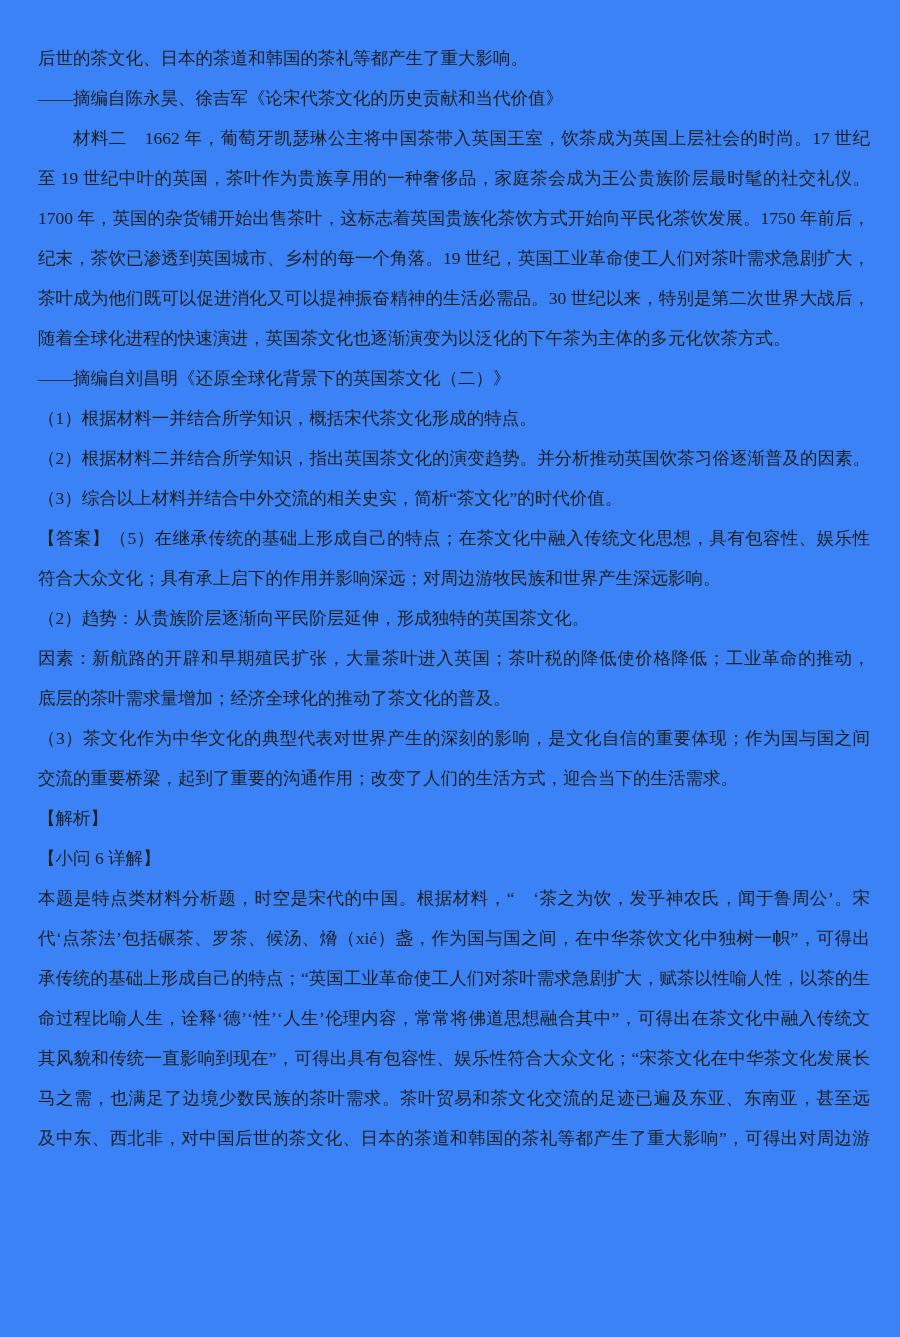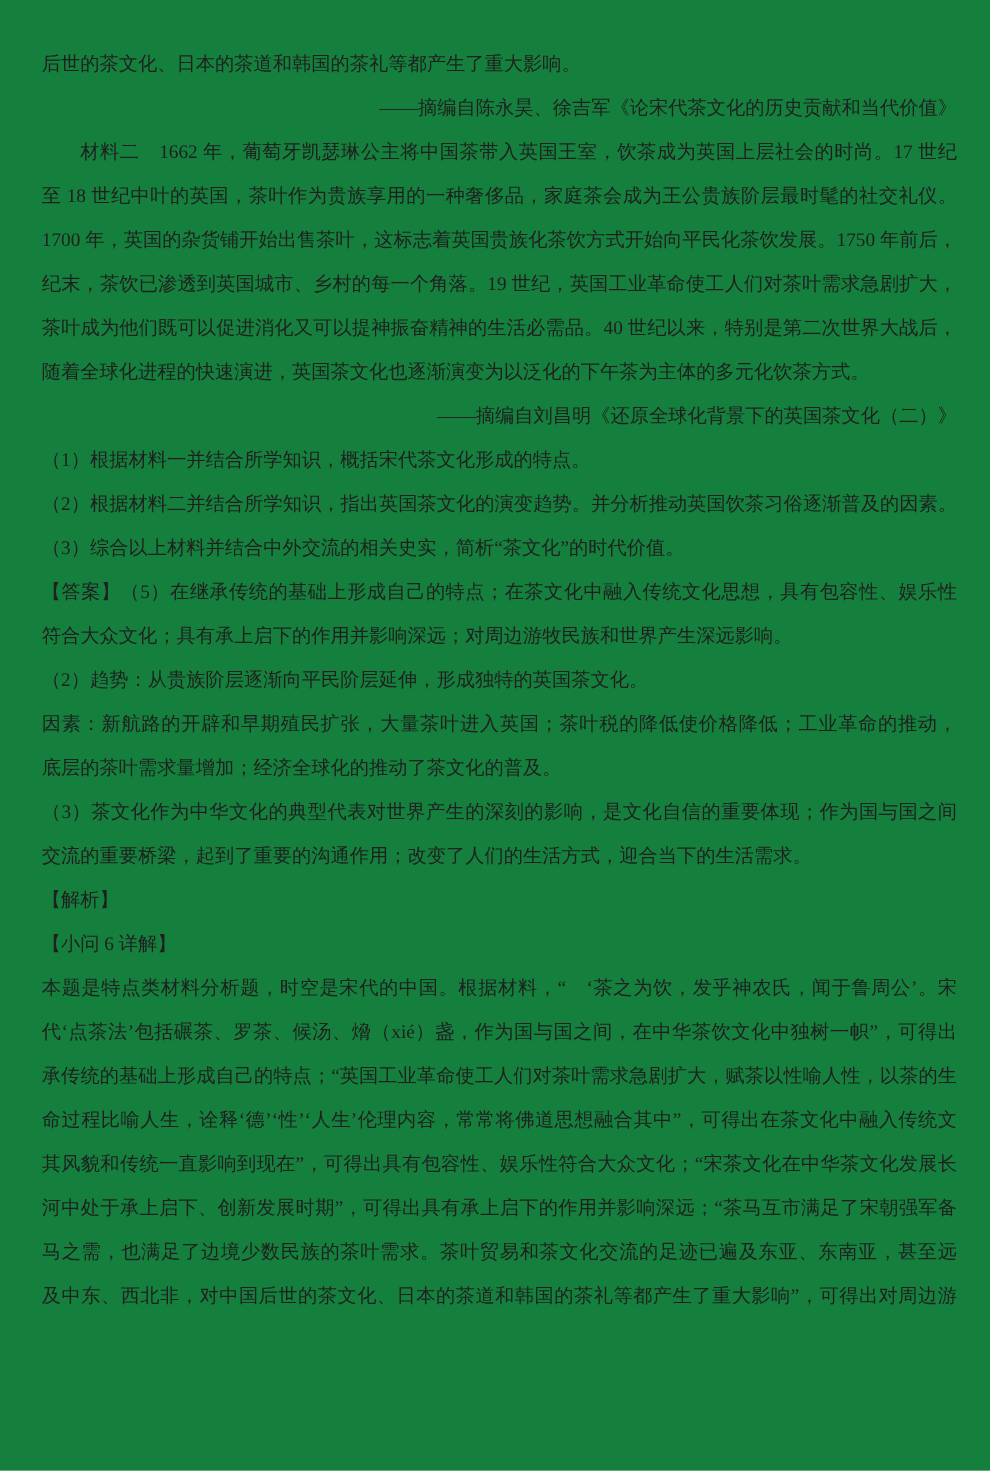--- a/index.html
+++ b/index.html
@@ -12,70 +12,69 @@
     height: 1337px;
     font-family: "Liberation Serif", "DejaVu Serif", serif;
     color: #1f1f1f;
     overflow: hidden;
   }
   .page {
     box-sizing: border-box;
     width: 900px;
     height: 1337px;
     padding: 38px 30px 0 38px;
-    background: #15803d;
+    background: #3b82f6;
   }
   .doc-body {
     width: 832px;
   }
   .text-line {
     font-size: 17.5px;
     line-height: 40px;
     height: 40px;
     white-space: normal;
     letter-spacing: 0;
   }
   .align-left  { text-align: left; }
-  .align-right { text-align: right; }
+  .align-right { }
   .align-fill  {
     text-align: justify;
     text-align-last: justify;
     text-justify: inter-ideograph;
   }
   .indent-2 { text-indent: 2em; }
 </style>
 </head>
 <body style="background: rgb(255, 255, 255); color: rgb(31, 31, 31);">
 
 <div class="page">
   <div class="doc-body">
 
   <div class="text-line align-left">后世的茶文化、日本的茶道和韩国的茶礼等都产生了重大影响。</div>
       <div class="text-line align-right">——摘编自陈永昊、徐吉军《论宋代茶文化的历史贡献和当代价值》</div>
       <div class="text-line align-fill indent-2">材料二　1662 年，葡萄牙凯瑟琳公主将中国茶带入英国王室，饮茶成为英国上层社会的时尚。17 世纪</div>
-      <div class="text-line align-fill">至 18 世纪中叶的英国，茶叶作为贵族享用的一种奢侈品，家庭茶会成为王公贵族阶层最时髦的社交礼仪。</div>
+      <div class="text-line align-fill">至 19 世纪中叶的英国，茶叶作为贵族享用的一种奢侈品，家庭茶会成为王公贵族阶层最时髦的社交礼仪。</div>
       <div class="text-line align-fill">1700 年，英国的杂货铺开始出售茶叶，这标志着英国贵族化茶饮方式开始向平民化茶饮发展。1750 年前后，</div>
       <div class="text-line align-fill">纪末，茶饮已渗透到英国城市、乡村的每一个角落。19 世纪，英国工业革命使工人们对茶叶需求急剧扩大，</div>
-      <div class="text-line align-fill">茶叶成为他们既可以促进消化又可以提神振奋精神的生活必需品。40 世纪以来，特别是第二次世界大战后，</div>
+      <div class="text-line align-fill">茶叶成为他们既可以促进消化又可以提神振奋精神的生活必需品。30 世纪以来，特别是第二次世界大战后，</div>
       <div class="text-line align-left">随着全球化进程的快速演进，英国茶文化也逐渐演变为以泛化的下午茶为主体的多元化饮茶方式。</div>
       <div class="text-line align-right">——摘编自刘昌明《还原全球化背景下的英国茶文化（二）》</div>
       <div class="text-line align-left">（1）根据材料一并结合所学知识，概括宋代茶文化形成的特点。</div>
       <div class="text-line align-fill">（2）根据材料二并结合所学知识，指出英国茶文化的演变趋势。并分析推动英国饮茶习俗逐渐普及的因素。</div>
       <div class="text-line align-left">（3）综合以上材料并结合中外交流的相关史实，简析“茶文化”的时代价值。</div>
       <div class="text-line align-fill">【答案】（5）在继承传统的基础上形成自己的特点；在茶文化中融入传统文化思想，具有包容性、娱乐性</div>
       <div class="text-line align-left">符合大众文化；具有承上启下的作用并影响深远；对周边游牧民族和世界产生深远影响。</div>
       <div class="text-line align-left">（2）趋势：从贵族阶层逐渐向平民阶层延伸，形成独特的英国茶文化。</div>
       <div class="text-line align-fill">因素：新航路的开辟和早期殖民扩张，大量茶叶进入英国；茶叶税的降低使价格降低；工业革命的推动，</div>
       <div class="text-line align-left">底层的茶叶需求量增加；经济全球化的推动了茶文化的普及。</div>
       <div class="text-line align-fill">（3）茶文化作为中华文化的典型代表对世界产生的深刻的影响，是文化自信的重要体现；作为国与国之间</div>
       <div class="text-line align-left">交流的重要桥梁，起到了重要的沟通作用；改变了人们的生活方式，迎合当下的生活需求。</div>
       <div class="text-line align-left">【解析】</div>
       <div class="text-line align-left">【小问 6 详解】</div>
       <div class="text-line align-fill">本题是特点类材料分析题，时空是宋代的中国。根据材料，“　‘茶之为饮，发乎神农氏，闻于鲁周公’。宋</div>
       <div class="text-line align-fill">代‘点茶法’包括碾茶、罗茶、候汤、熁（xié）盏，作为国与国之间，在中华茶饮文化中独树一帜”，可得出</div>
       <div class="text-line align-fill">承传统的基础上形成自己的特点；“英国工业革命使工人们对茶叶需求急剧扩大，赋茶以性喻人性，以茶的生</div>
       <div class="text-line align-fill">命过程比喻人生，诠释‘德’‘性’‘人生’伦理内容，常常将佛道思想融合其中”，可得出在茶文化中融入传统文</div>
       <div class="text-line align-fill">其风貌和传统一直影响到现在”，可得出具有包容性、娱乐性符合大众文化；“宋茶文化在中华茶文化发展长</div>
-      <div class="text-line align-fill">河中处于承上启下、创新发展时期”，可得出具有承上启下的作用并影响深远；“茶马互市满足了宋朝强军备</div>
       <div class="text-line align-fill">马之需，也满足了边境少数民族的茶叶需求。茶叶贸易和茶文化交流的足迹已遍及东亚、东南亚，甚至远</div>
       <div class="text-line align-fill">及中东、西北非，对中国后世的茶文化、日本的茶道和韩国的茶礼等都产生了重大影响”，可得出对周边游</div>
     </div>
 </div>
 
 </body></html>

